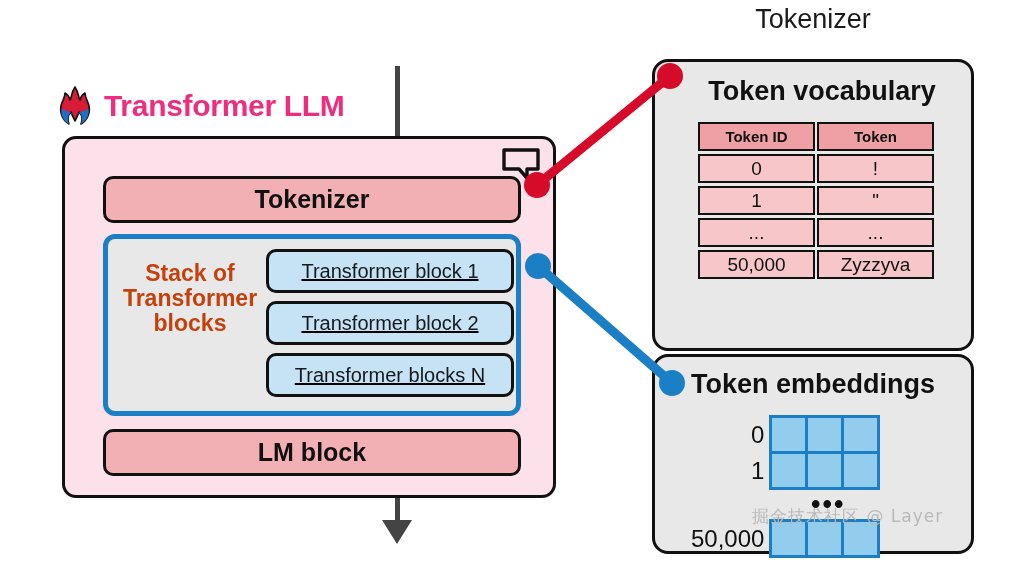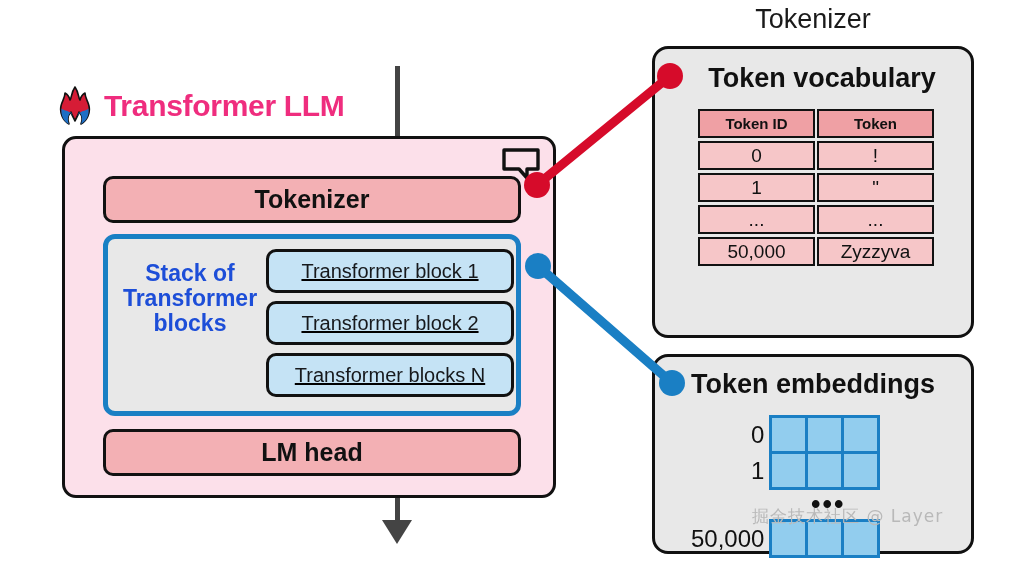--- a/index.html
+++ b/index.html
@@ -120,21 +120,21 @@
     box-sizing: border-box;
   }
   #stack-label {
     position: absolute;
     left: 6px;
     top: 22px;
     width: 152px;
     text-align: center;
     font-size: 23px;
     font-weight: 700;
-    color: #1d4ed8;
+    color: #c2410c;
     line-height: 1.08;
   }
   #block-list {
     position: absolute;
     left: 158px;
     top: 10px;
     width: 248px;
     display: flex;
     flex-direction: column;
     gap: 8px;
@@ -169,21 +169,21 @@
 
   .side-panel {
     position: absolute;
     background: #e8e8e8;
     border: 3.5px solid #111111;
     border-radius: 16px;
     box-sizing: border-box;
   }
   #vocab-panel {
     left: 652px;
-    top: 46px;
+    top: 59px;
     width: 322px;
     height: 292px;
   }
   #embed-panel {
     left: 652px;
     top: 354px;
     width: 322px;
     height: 200px;
   }
   .panel-title {
@@ -335,21 +335,21 @@
 
     <div id="stack-box">
       <div id="stack-label">Stack of Transformer blocks</div>
       <div id="block-list">
         <div class="tf-block">Transformer block 1</div>
         <div class="tf-block">Transformer block 2</div>
         <div class="tf-block">Transformer blocks N</div>
       </div>
     </div>
 
-    <div class="pink-bar" id="lm-head-bar">LM head</div>
+    <div class="pink-bar" id="lm-head-bar">LM block</div>
   </div>
 
   <div id="tokenizer-heading">Tokenizer</div>
 
   <div class="side-panel" id="vocab-panel">
     <div class="panel-title" id="vocab-title">Token vocabulary</div>
     <table id="vocab-table">
       <thead>
         <tr>
           <th>Token ID</th>

